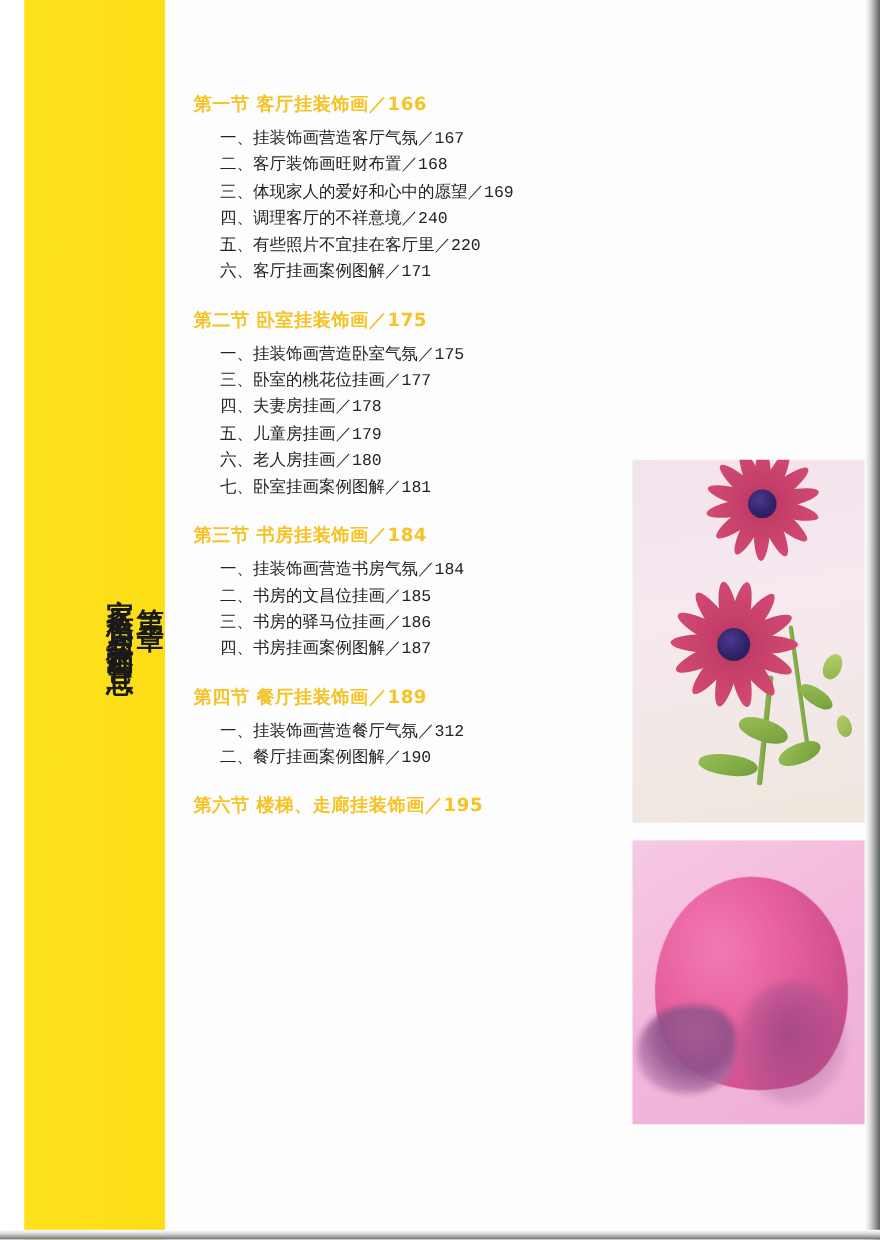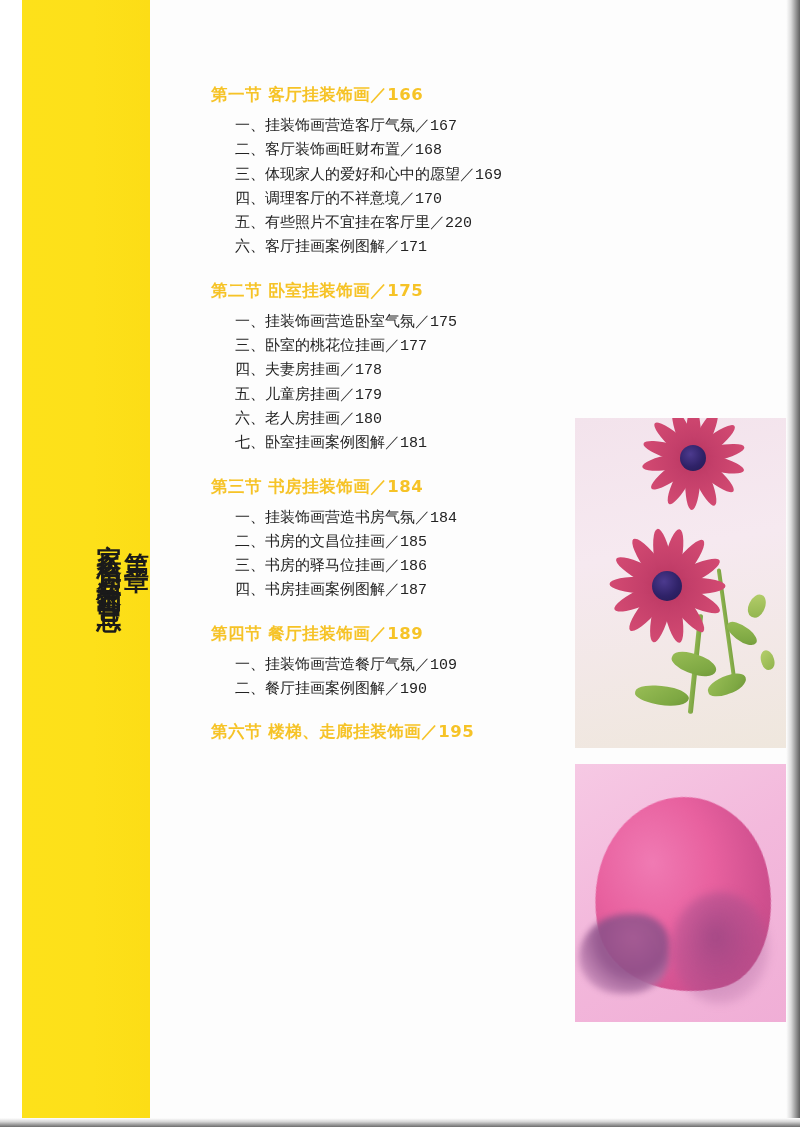--- a/index.html
+++ b/index.html
@@ -76,21 +76,20 @@
 
   
   .toc {
     position: absolute;
     left: 176px;
     top: 84px;
     width: 400px;
   }
   .section {
     margin-bottom: 19px;
-    margin-left: 35px;
   }
   .section-head {
     font-family: "DejaVu Sans", "Liberation Sans", sans-serif;
     font-weight: bold;
     font-size: 16.5px;
     color: #f6c327;
     letter-spacing: 0.5px;
     margin-bottom: 9px;
     white-space: nowrap;
   }
@@ -202,21 +201,21 @@
     </div>
   </div>
 
   <div class="toc">
 
     <div class="section">
       <div class="section-head">第一节  客厅挂装饰画／166</div>
       <div class="entry">一、挂装饰画营造客厅气氛／167</div>
       <div class="entry">二、客厅装饰画旺财布置／168</div>
       <div class="entry">三、体现家人的爱好和心中的愿望／169</div>
-      <div class="entry">四、调理客厅的不祥意境／170</div>
+      <div class="entry">四、调理客厅的不祥意境／240</div>
       <div class="entry">五、有些照片不宜挂在客厅里／220</div>
       <div class="entry">六、客厅挂画案例图解／171</div>
     </div>
 
     <div class="section">
       <div class="section-head">第二节  卧室挂装饰画／175</div>
       <div class="entry">一、挂装饰画营造卧室气氛／175</div>
       <div class="entry">三、卧室的桃花位挂画／177</div>
       <div class="entry">四、夫妻房挂画／178</div>
       <div class="entry">五、儿童房挂画／179</div>
@@ -227,21 +226,21 @@
     <div class="section">
       <div class="section-head">第三节  书房挂装饰画／184</div>
       <div class="entry">一、挂装饰画营造书房气氛／184</div>
       <div class="entry">二、书房的文昌位挂画／185</div>
       <div class="entry">三、书房的驿马位挂画／186</div>
       <div class="entry">四、书房挂画案例图解／187</div>
     </div>
 
     <div class="section">
       <div class="section-head">第四节  餐厅挂装饰画／189</div>
-      <div class="entry">一、挂装饰画营造餐厅气氛／109</div>
+      <div class="entry">一、挂装饰画营造餐厅气氛／312</div>
       <div class="entry">二、餐厅挂画案例图解／190</div>
     </div>
 
 
     <div class="section">
       <div class="section-head">第六节  楼梯、走廊挂装饰画／195</div>
     </div>
 
   </div>
 

